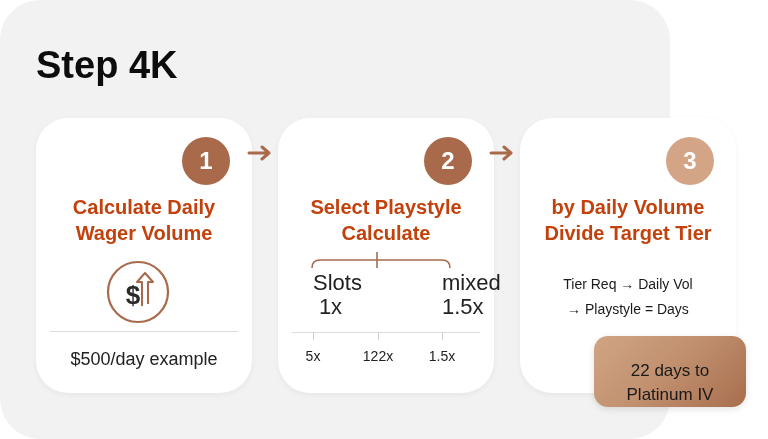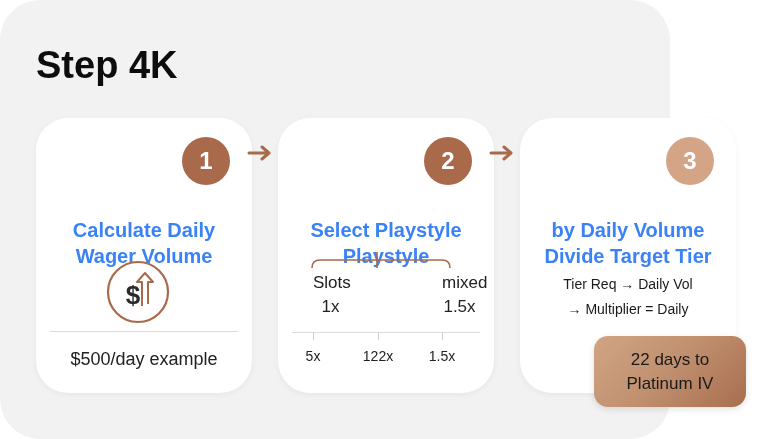--- a/index.html
+++ b/index.html
@@ -21,55 +21,55 @@
     .card1 { left: 36px; }
     .card2 { left: 278px; }
     .card3 { left: 520px; }
     .badge {
       position: absolute; top: 19px; right: 22px; width: 48px; height: 48px;
       border-radius: 50%; color: #fff; font-size: 24px; font-weight: 700;
       display: flex; align-items: center; justify-content: center;
     }
     .card-title {
       position: absolute; left: 0; right: 0; top: 76px; text-align: center;
-      font-size: 20px; font-weight: 700; line-height: 26px; color: #3b82f6; margin-top: 23px;
+      font-size: 20px; font-weight: 700; line-height: 26px; color: #c2410c;
     }
     .arrow {
       position: absolute; top: 145px; width: 26px; height: 16px;
     }
     .icon-circle {
       position: absolute; left: 70px; top: 142px; width: 64px; height: 64px;
     }
     .divider {
       position: absolute; height: 1px; background: #dcdcdc;
     }
     .card1-foot {
       position: absolute; left: 0; right: 0; top: 231px; text-align: center;
       font-size: 18px; color: #222;
     }
     .bracket { position: absolute; left: 14px; top: 132px; width: 178px; height: 22px; }
     .mult-col {
       position: absolute; top: 153px; width: 70px; text-align: center;
-      font-size: 17px; line-height: 24px; color: #222; padding-left: 35px;
+      font-size: 22px; line-height: 24px; color: #222; padding-left: 35px;
     }
     .foot-col {
       position: absolute; top: 230px; width: 70px; text-align: center;
       font-size: 14px; color: #222;
     }
     .tick { position: absolute; top: 214px; width: 1px; height: 8px; background: #cfcfcf; }
     .formula {
       position: absolute; left: 0; right: 0; top: 154px; text-align: center;
       font-size: 14px; line-height: 25px; color: #1a1a1a;
     }
     .result {
       position: absolute; left: 594px; top: 336px; width: 152px; height: 71px;
       border-radius: 14px;
       background: linear-gradient(135deg, #d0a584 0%, #c08f6e 50%, #a86e4e 100%);
       box-shadow: 0 2px 6px rgba(0,0,0,0.12);
-      display: flex; flex-direction: column; align-items: center; justify-content: center;
+      display: flex; flex-direction: column; align-items: center; justify-content: flex-end;
       font-size: 17px; line-height: 24px; color: #1a1a1a;
     }
   </style>
 </head>
 <body>
 
 <div class="frame">
   <div class="title">Step 4K</div>
 
   <div class="card card1">
@@ -88,21 +88,21 @@
   </div>
 
   <svg class="arrow" style="left:247px;" viewBox="0 0 26 16">
     <path d="M2 8 H22 M15 2 L22 8 L15 14" fill="none" stroke="#a86a4a" stroke-width="3" stroke-linecap="round" stroke-linejoin="round"></path>
   </svg>
 
   <div class="card card2">
     <div class="badge" style="background:#a86a4a;">2</div>
     <div class="card-title">
       <div>Select Playstyle</div>
-      <div>Playstyle</div>
+      <div>Calculate</div>
     </div>
     <svg class="bracket" viewBox="0 0 178 22">
       <path d="M20 18 Q20 10 28 10 L150 10 Q158 10 158 18" fill="none" stroke="#a86a4a" stroke-width="1.6"></path>
       <line x1="85" y1="2" x2="85" y2="18" stroke="#a86a4a" stroke-width="1.6"></line>
     </svg>
     <div class="mult-col" style="left:0px;">
       <div>Slots</div>
       <div>1x</div>
     </div>
     <div class="mult-col" style="left:129px;">
@@ -123,21 +123,21 @@
   </svg>
 
   <div class="card card3">
     <div class="badge" style="background:#d4a487;">3</div>
     <div class="card-title">
       <div>by Daily Volume</div>
       <div>Divide Target Tier</div>
     </div>
     <div class="formula">
       <div>Tier Req → Daily Vol</div>
-      <div>→ Multiplier = Daily</div>
+      <div>→ Playstyle = Days</div>
     </div>
   </div>
 
   <div class="result">
     <div>22 days to</div>
     <div>Platinum IV</div>
   </div>
 </div>
 
 </body></html>

